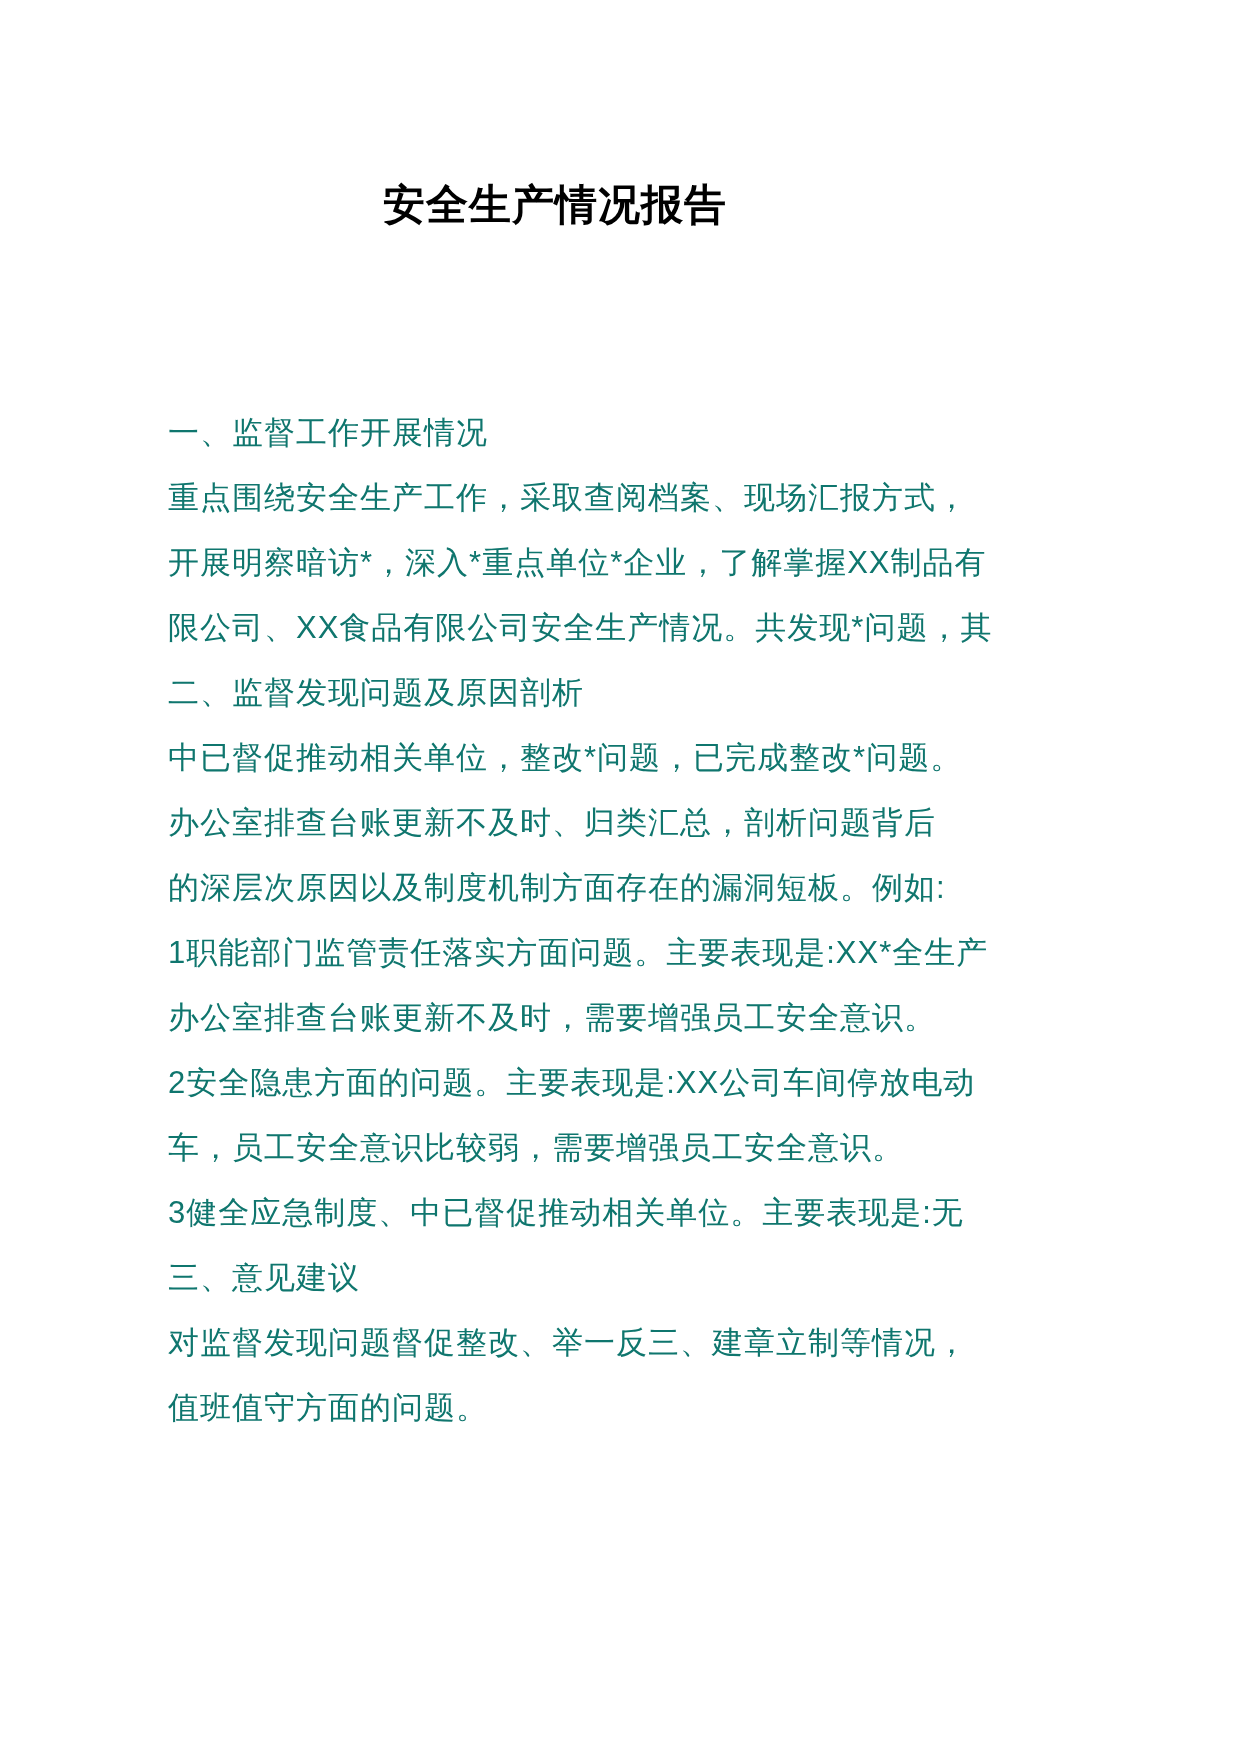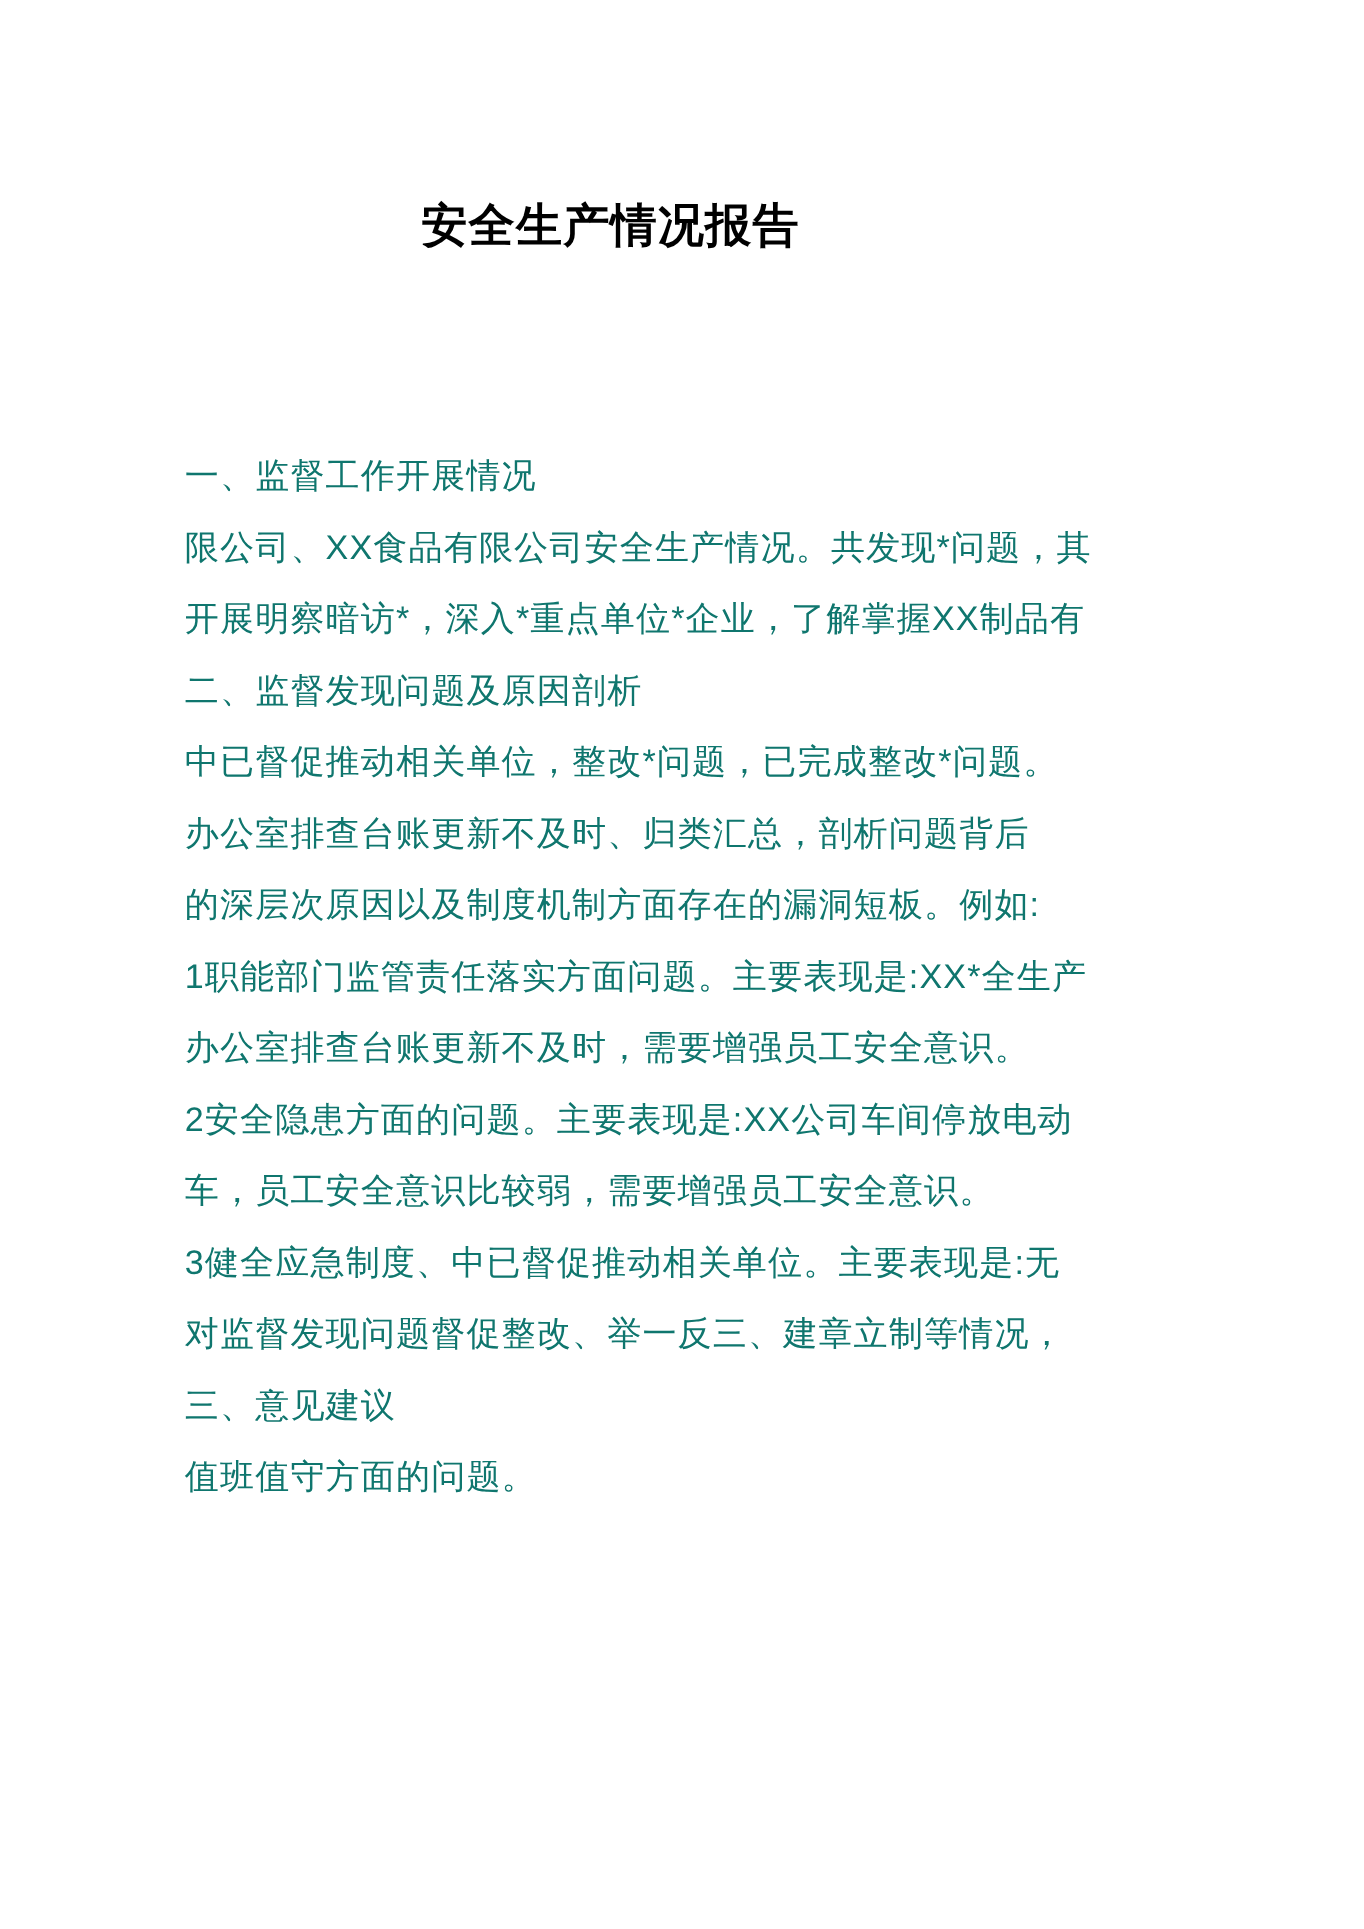--- a/index.html
+++ b/index.html
@@ -45,29 +45,30 @@
 </style>
 </head>
 <body>
 
 <div class="page">
 
   <div class="doc-title">安全生产情况报告</div>
 
   <div class="doc-body">
     <div class="doc-line">一、监督工作开展情况</div>
+    <div class="doc-line">重点围绕安全生产工作，采取查阅档案、现场汇报方式，</div>
+    <div class="doc-line">开展明察暗访*，深入*重点单位*企业，了解掌握XX制品有</div>
     <div class="doc-line">限公司、XX食品有限公司安全生产情况。共发现*问题，其</div>
-    <div class="doc-line">开展明察暗访*，深入*重点单位*企业，了解掌握XX制品有</div>
     <div class="doc-line">二、监督发现问题及原因剖析</div>
     <div class="doc-line">中已督促推动相关单位，整改*问题，已完成整改*问题。</div>
     <div class="doc-line">办公室排查台账更新不及时、归类汇总，剖析问题背后</div>
     <div class="doc-line">的深层次原因以及制度机制方面存在的漏洞短板。例如:</div>
     <div class="doc-line">1职能部门监管责任落实方面问题。主要表现是:XX*全生产</div>
     <div class="doc-line">办公室排查台账更新不及时，需要增强员工安全意识。</div>
     <div class="doc-line">2安全隐患方面的问题。主要表现是:XX公司车间停放电动</div>
     <div class="doc-line">车，员工安全意识比较弱，需要增强员工安全意识。</div>
     <div class="doc-line">3健全应急制度、中已督促推动相关单位。主要表现是:无</div>
+    <div class="doc-line">三、意见建议</div>
     <div class="doc-line">对监督发现问题督促整改、举一反三、建章立制等情况，</div>
-    <div class="doc-line">三、意见建议</div>
     <div class="doc-line">值班值守方面的问题。</div>
   </div>
 
 </div>
 
 </body></html>

